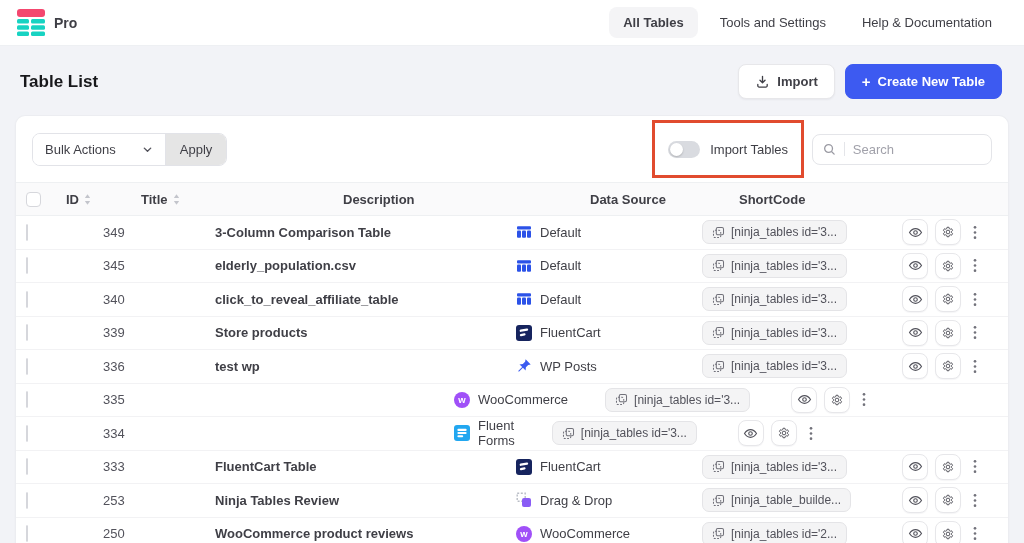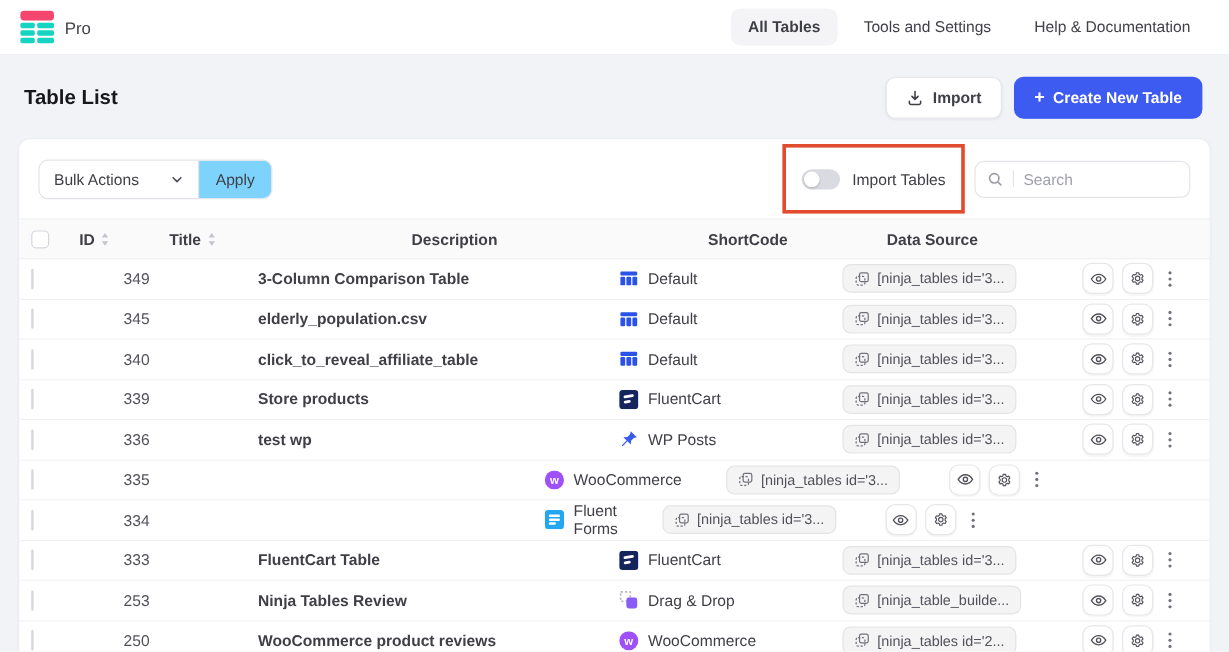--- a/index.html
+++ b/index.html
@@ -4,21 +4,21 @@
 <style>
   * { margin:0; padding:0; box-sizing:border-box; }
   html,body { width:1024px; height:543px; overflow:hidden; background:#f2f3f7;
     font-family:"Liberation Sans", sans-serif; color:#3f3f46; }
 
   
   .topbar { height:46px; background:#fff; border-bottom:1px solid #eef0f3;
     display:flex; align-items:center; justify-content:space-between; padding:0 18px 0 16px; }
   .brand { display:flex; align-items:center; gap:8px; }
   .brand-badge { width:30px; height:30px; }
-  .brand-name { font-size:14px; font-weight:400; color:#3f3f46; }
+  .brand-name { font-size:14px; font-weight:700; color:#3f3f46; }
   .nav { display:flex; align-items:center; gap:8px; }
   .nav-item { font-size:13px; color:#3f3f46; padding:8px 14px; border-radius:8px; cursor:pointer; white-space:nowrap; }
   .nav-item.active { background:#f4f4f6; font-weight:700; }
 
   
   .page-head { display:flex; align-items:center; justify-content:space-between; padding:18px 22px 16px 20px; }
   .page-title { font-size:17px; font-weight:700; color:#18181b; }
   .head-actions { display:flex; align-items:flex-end; gap:10px; }
   .btn { display:inline-flex; align-items:center; gap:7px; font-size:13px; font-weight:600;
     border-radius:8px; padding:9px 16px; cursor:pointer; border:1px solid transparent; }
@@ -27,21 +27,21 @@
   .plus-glyph { font-size:15px; font-weight:600; line-height:1; }
 
   
   .card { margin:0 15px; background:#fff; border:1px solid #ecedf1; border-bottom:none;
     border-radius:10px 10px 0 0; box-shadow:0 1px 2px rgba(16,24,40,.04); }
 
   .toolbar { display:flex; align-items:center; justify-content:space-between; padding:16px 16px 16px 16px; height:66px; }
   .bulk-group { display:flex; align-items:stretch; border:1px solid #e2e3e8; border-radius:8px; overflow:hidden; background:#fff; }
   .bulk-select { display:flex; align-items:center; gap:26px; padding:8px 12px; font-size:13px; color:#3f3f46; cursor:pointer; background:#fff; }
   .bulk-apply { display:flex; align-items:center; padding:8px 14px; font-size:13px; color:#3f3f46;
-    border-left:1px solid #e2e3e8; background:#7dd3fc; cursor:pointer; }
+    border-left:1px solid #e2e3e8; background:#e5e5e5; cursor:pointer; }
 
   .toolbar-right { display:flex; align-items:center; gap:22px; }
   .toggle-wrap { position:relative; display:flex; align-items:center; gap:10px; padding:0 2px; }
   .annotation-box { position:absolute; left:-14px; top:-21px; width:calc(100% + 28px); height:58px;
     border:3px solid #e14b2e; pointer-events:none; }
   .toggle { width:32px; height:17px; border-radius:9px; background:#d9dbe0; position:relative; cursor:pointer; flex:none; }
   .toggle-knob { position:absolute; left:2px; top:2px; width:13px; height:13px; border-radius:50%; background:#fff;
     box-shadow:0 1px 2px rgba(0,0,0,.2); }
   .toggle-label { font-size:13px; color:#3f3f46; white-space:nowrap; }
 
@@ -177,24 +177,24 @@
         <svg viewBox="0 0 8 12" width="7" height="11">
             <path d="M4 0l3 4.2H1z" fill="#c3c5cc"></path>
             <path d="M4 12 1 7.8h6z" fill="#c3c5cc"></path>
           </svg>
       </span>
     </div>
     <div class="th">
         <span>Description</span>
       </div>
     <div class="th">
-        <span>ShortCode</span>
+        <span>Data Source</span>
       </div>
     <div class="th">
-        <span>Data Source</span>
+        <span>ShortCode</span>
       </div>
     <div class="th"></div>
   </div>
 
   <div>
   <div class="grid-row trow">
     <div><span class="checkbox"></span></div>
     <div class="cell-id">349</div>
     <div class="cell-title">3-Column Comparison Table</div>
     <div class="cell-desc"></div>

